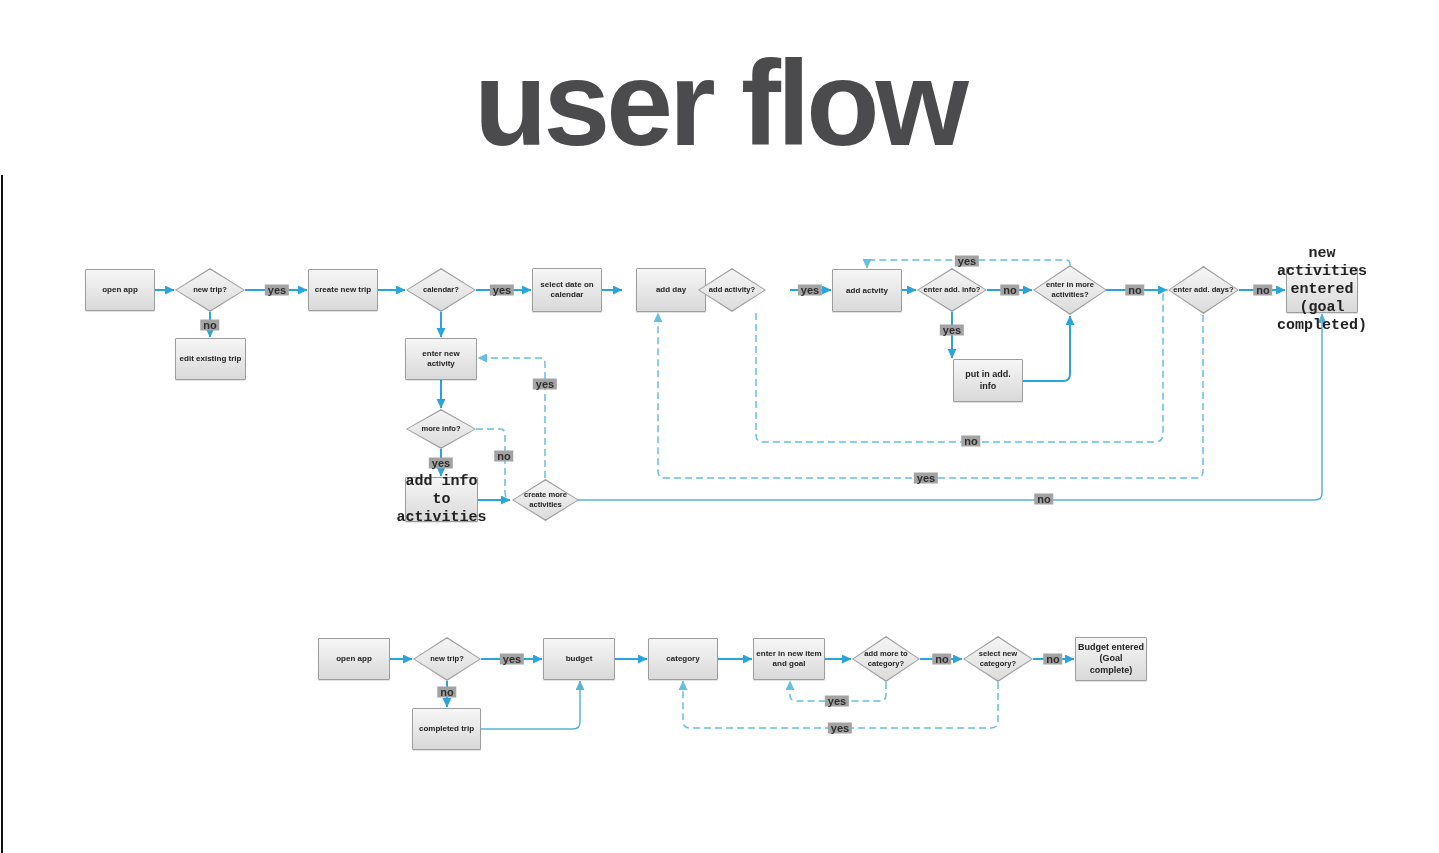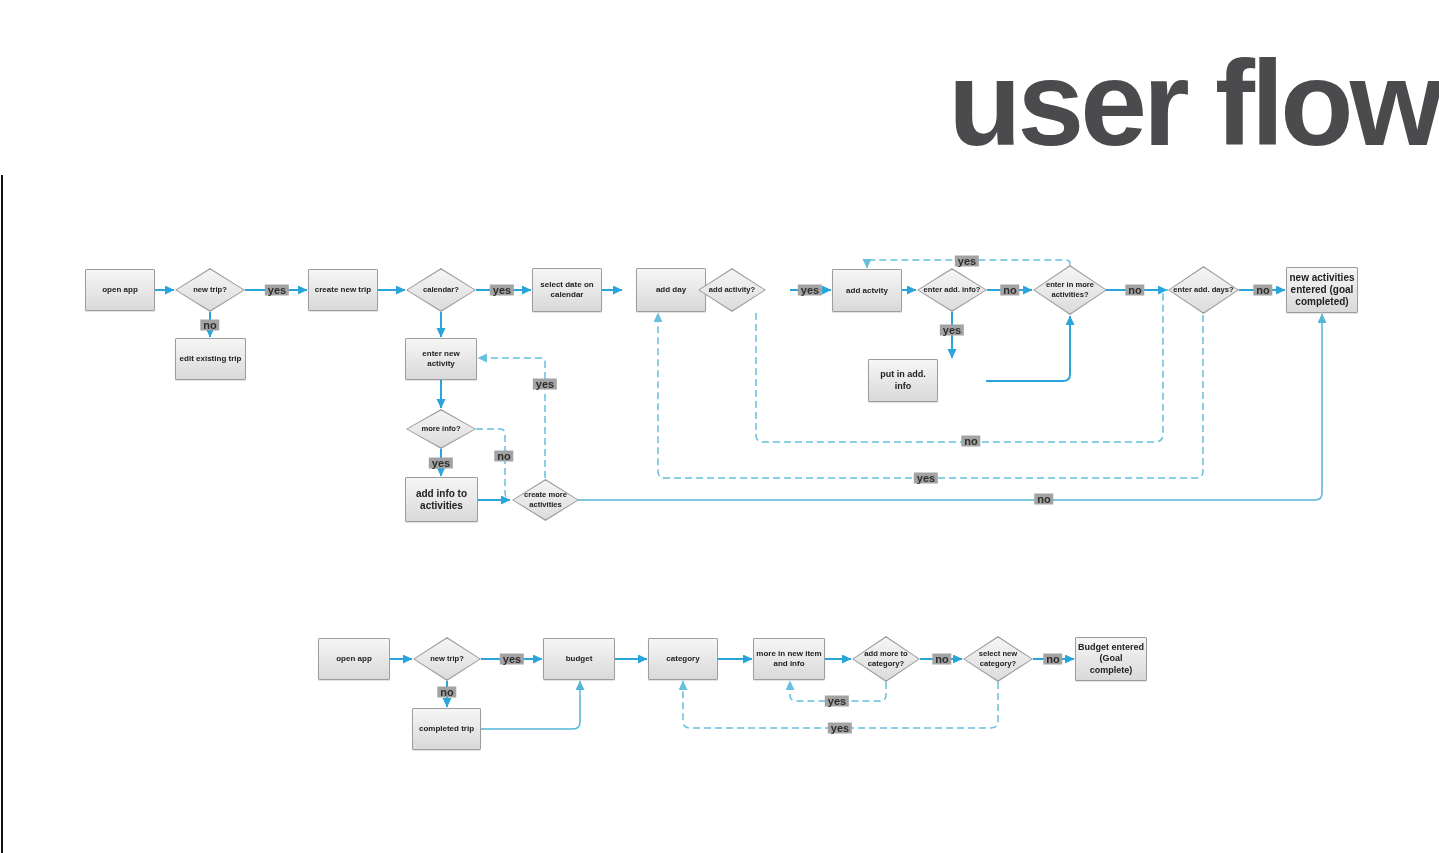--- a/index.html
+++ b/index.html
@@ -1,27 +1,27 @@
 <!DOCTYPE html>
 <html><head>
 <meta charset="utf-8">
 <style>
   html,body{margin:0;padding:0;background:#fff;}
   .page{position:relative;width:1439px;height:853px;background:#fff;overflow:hidden;
         font-family:"Liberation Sans","DejaVu Sans",sans-serif;}
   .slide-edge{position:absolute;left:1px;top:175px;width:2px;height:678px;background:#111;}
-  .title{position:absolute;left:0;top:40px;width:100%;text-align:right;
+  .title{position:absolute;left:0;top:40px;width:100%;text-align:center;
          font-size:120px;line-height:1.05;font-weight:bold;letter-spacing:-4px;color:#4b4b4d;}
   svg.connectors{position:absolute;left:0;top:0;}
   .node{position:absolute;box-sizing:border-box;}
   .box{background:linear-gradient(#f6f6f6,#d9d9d9);border:1px solid #9d9d9d;border-radius:1px;
        box-shadow:0 1px 1px rgba(0,0,0,.12);}
   .n-label{position:absolute;inset:0;display:flex;align-items:center;justify-content:center;
            text-align:center;font-weight:bold;color:#222;font-size:8px;line-height:1.25;padding:1px 2px;}
-  .box.lg .n-label{font-size:10px;line-height:1.2;}
+  .box.lg .n-label{font-size:15px;line-height:1.2;font-family:Liberation Mono, monospace;}
   .box.md .n-label{font-size:9px;}
   .diamond{position:absolute;}
   .d-outer{position:absolute;inset:0;background:#9d9d9d;
            clip-path:polygon(50% 0,100% 50%,50% 100%,0 50%);}
   .d-inner{position:absolute;inset:1.6px;background:linear-gradient(#f5f5f5,#dcdcdc);
            clip-path:polygon(50% 0,100% 50%,50% 100%,0 50%);}
   .diamond .n-label{font-size:7.6px;line-height:1.3;}
   .elabel{position:absolute;transform:translate(-50%,-50%);background:#a3a3a3;padding:0 3px;
           font-weight:bold;font-size:11px;color:#2e2e2e;line-height:1;}
 </style>
@@ -141,21 +141,21 @@
   <div class="node box" style="left:832px;top:269px;width:70px;height:43px">
     <div class="n-label">add actvity</div>
   </div>
 
   <div class="diamond" style="left:917px;top:268px;width:70px;height:44px">
     <div class="d-outer"></div>
     <div class="d-inner"></div>
     <div class="n-label">enter add. info?</div>
   </div>
 
-  <div class="node box md" style="left:868px;top:359px;width:70px;height:43px">
+  <div class="node box md" style="left:953px;top:359px;width:70px;height:43px">
     <div class="n-label">put in add. info</div>
   </div>
 
   <div class="diamond" style="left:1033px;top:265px;width:74px;height:50px">
     <div class="d-outer"></div>
     <div class="d-inner"></div>
     <div class="n-label">enter in more activities?</div>
   </div>
 
   <div class="diamond" style="left:1168px;top:266px;width:71px;height:48px">
@@ -220,21 +220,21 @@
 
   <div class="node box" style="left:543px;top:638px;width:72px;height:42px">
     <div class="n-label">budget</div>
   </div>
 
   <div class="node box" style="left:648px;top:638px;width:70px;height:42px">
     <div class="n-label">category</div>
   </div>
 
   <div class="node box" style="left:753px;top:638px;width:72px;height:42px">
-    <div class="n-label">more in new item and info</div>
+    <div class="n-label">enter in new item and goal</div>
   </div>
 
   <div class="diamond" style="left:852px;top:636px;width:68px;height:46px">
     <div class="d-outer"></div>
     <div class="d-inner"></div>
     <div class="n-label">add more to category?</div>
   </div>
 
   <div class="diamond" style="left:963px;top:636px;width:70px;height:46px">
     <div class="d-outer"></div>

